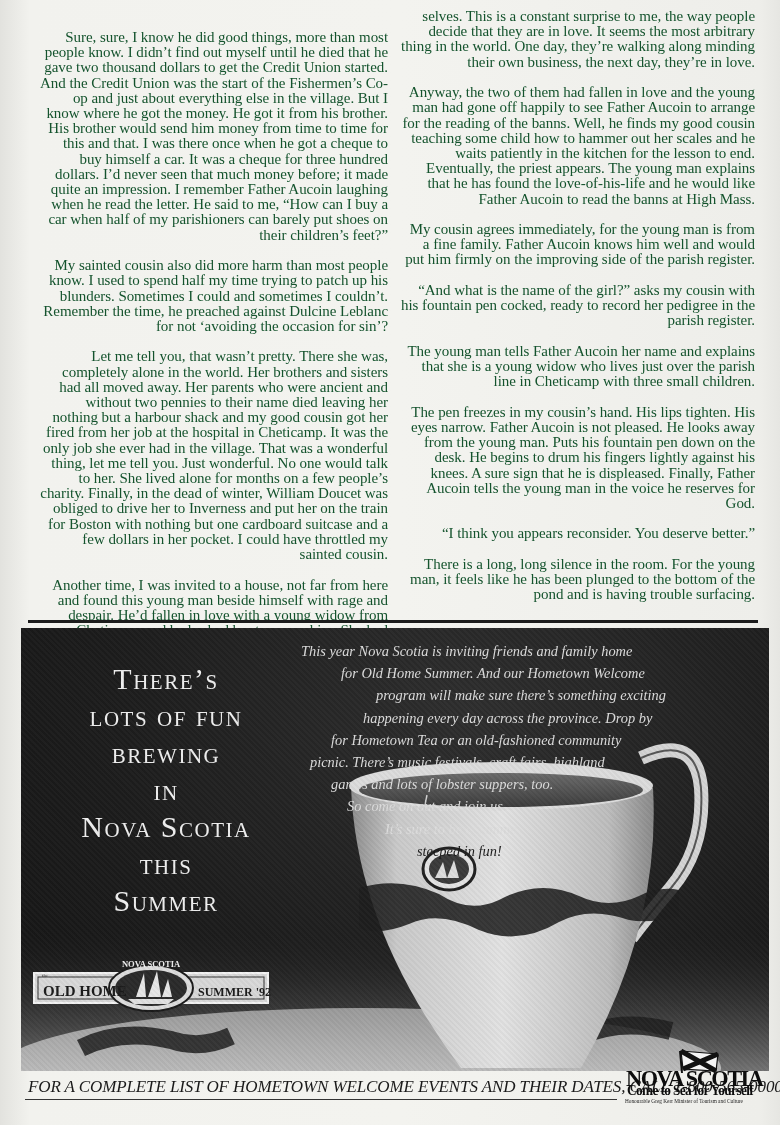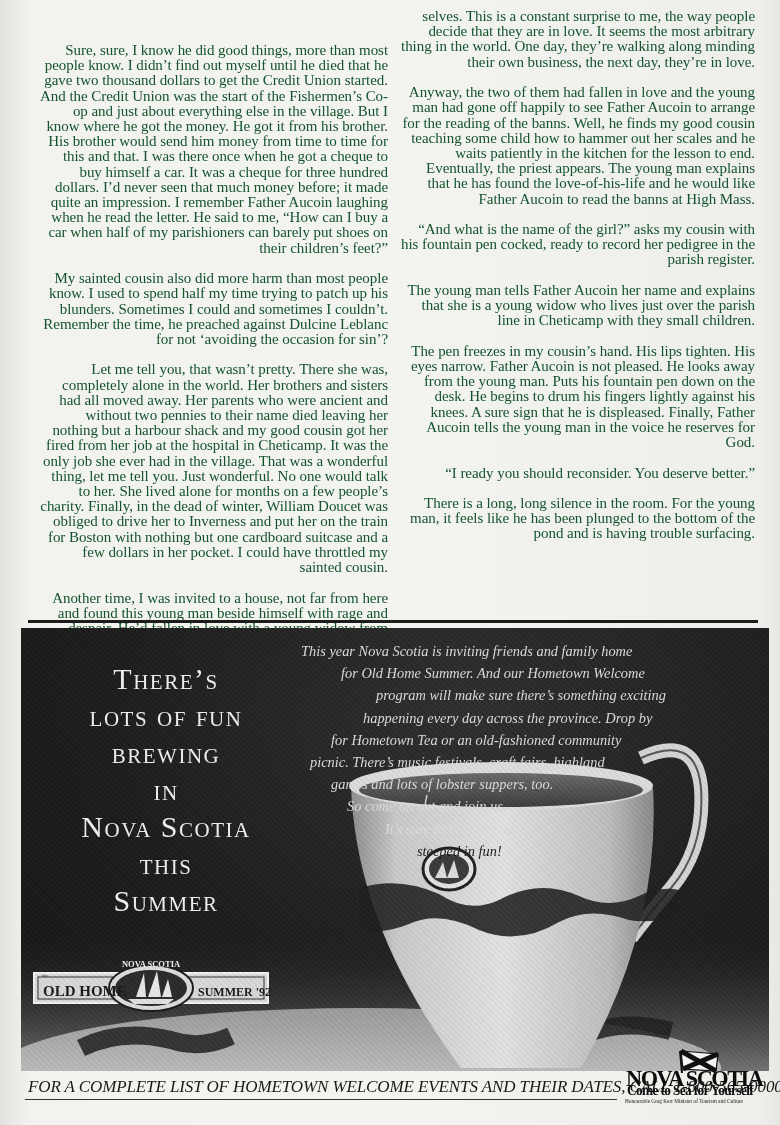--- a/index.html
+++ b/index.html
@@ -20,21 +20,21 @@
     .column {
       position: absolute;
       top: 0;
       width: 351px;
       font-size: 15px;
       line-height: 15.2px;
       color: #14532d;
       text-align: right;
       letter-spacing: -0.05px;
     }
-    .col-left { left: 37px; top: 43px; }
+    .col-left { left: 37px; top: 30px; }
     .col-right { left: 401px; top: 9px; width: 354px; }
     .column p { margin-bottom: 15.3px; }
     .column p:last-child { margin-bottom: 0; }
 
     .top-rule {
       position: absolute;
       left: 28px; top: 620px;
       width: 730px; height: 3px;
       background: #1c1c1c;
     }
@@ -165,24 +165,25 @@
 <div class="column col-left">
   <p>Sure, sure, I know he did good things, more than most people know. I didn’t find out myself until he died that he gave two thousand dollars to get the Credit Union started. And the Credit Union was the start of the Fishermen’s Co-op and just about everything else in the village. But I know where he got the money. He got it from his brother. His brother would send him money from time to time for this and that. I was there once when he got a cheque to buy himself a car. It was a cheque for three hundred dollars. I’d never seen that much money before; it made quite an impression. I remember Father Aucoin laughing when he read the letter. He said to me, “How can I buy a car when half of my parishioners can barely put shoes on their children’s feet?”</p>
   <p>My sainted cousin also did more harm than most people know. I used to spend half my time trying to patch up his blunders. Sometimes I could and sometimes I couldn’t. Remember the time, he preached against Dulcine Leblanc for not ‘avoiding the occasion for sin’?</p>
   <p>Let me tell you, that wasn’t pretty. There she was, completely alone in the world. Her brothers and sisters had all moved away. Her parents who were ancient and without two pennies to their name died leaving her nothing but a harbour shack and my good cousin got her fired from her job at the hospital in Cheticamp. It was the only job she ever had in the village. That was a wonderful thing, let me tell you. Just wonderful. No one would talk to her. She lived alone for months on a few people’s charity. Finally, in the dead of winter, William Doucet was obliged to drive her to Inverness and put her on the train for Boston with nothing but one cardboard suitcase and a few dollars in her pocket. I could have throttled my sainted cousin.</p>
   <p>Another time, I was invited to a house, not far from here and found this young man beside himself with rage and despair. He’d fallen in love with a young widow from Cheticamp and had asked her to marry him. She had agreed. I had nothing to do with it. The two had met and fallen in love all by them-</p>
 </div>
 
 <div class="column col-right">
   <p>selves. This is a constant surprise to me, the way people decide that they are in love. It seems the most arbitrary thing in the world. One day, they’re walking along minding their own business, the next day, they’re in love.</p>
   <p>Anyway, the two of them had fallen in love and the young man had gone off happily to see Father Aucoin to arrange for the reading of the banns. Well, he finds my good cousin teaching some child how to hammer out her scales and he waits patiently in the kitchen for the lesson to end. Eventually, the priest appears. The young man explains that he has found the love-of-his-life and he would like Father Aucoin to read the banns at High Mass.</p>
+  <p>My cousin agrees immediately, for the young man is from a fine family. Father Aucoin knows him well and would put him firmly on the improving side of the parish register.</p>
   <p>“And what is the name of the girl?” asks my cousin with his fountain pen cocked, ready to record her pedigree in the parish register.</p>
-  <p>The young man tells Father Aucoin her name and explains that she is a young widow who lives just over the parish line in Cheticamp with they small children.</p>
+  <p>The young man tells Father Aucoin her name and explains that she is a young widow who lives just over the parish line in Cheticamp with three small children.</p>
   <p>The pen freezes in my cousin’s hand. His lips tighten. His eyes narrow. Father Aucoin is not pleased. He looks away from the young man. Puts his fountain pen down on the desk. He begins to drum his fingers lightly against his knees. A sure sign that he is displeased. Finally, Father Aucoin tells the young man in the voice he reserves for God.</p>
-  <p>“I ready you should reconsider. You deserve better.”</p>
+  <p>“I think you appears reconsider. You deserve better.”</p>
   <p>There is a long, long silence in the room. For the young man, it feels like he has been plunged to the bottom of the pond and is having trouble surfacing.</p>
 </div>
 
 <div class="top-rule"></div>
 
 <div class="ad">
 
   <svg class="scene" viewBox="0 0 748 443" preserveAspectRatio="none">
     <defs>
       <linearGradient id="cupBody" x1="0" y1="0" x2="1" y2="0">

